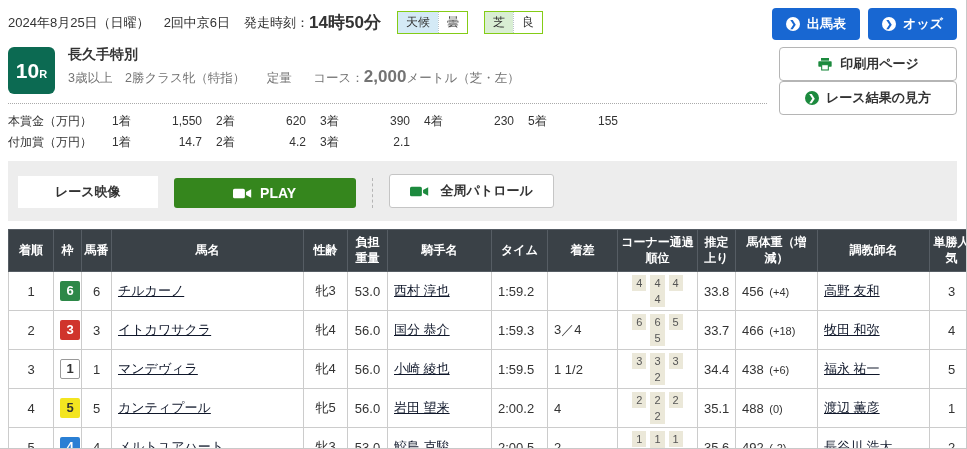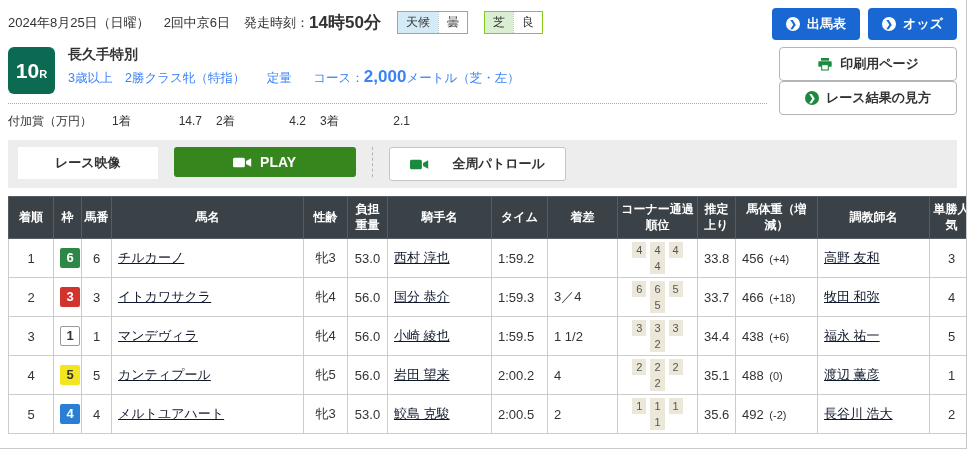--- a/index.html
+++ b/index.html
@@ -27,44 +27,44 @@
   .circ-green { background:#1c8a3e; color:#fff; }
 
   
   .race-section { position:relative; padding-right:190px; margin-top:7px; }
   .race-head { display:flex; gap:13px; }
   .race-num { width:47px; height:47px; border-radius:6px; background:#0c6a52; color:#fff; flex:none;
               display:flex; align-items:center; justify-content:center; font-weight:bold; }
   .race-num .rn { font-size:21px; }
   .race-num .rs { font-size:11px; margin-top:6px; }
   .race-title { font-size:14px; font-weight:bold; margin:0 0 5px 0; line-height:1.1; }
-  .race-sub { font-size:12.5px; color:#3b82f6; }
+  .race-sub { font-size:12.5px; color:#737373; }
   .race-sub .gap { display:inline-block; width:18px; }
   .course-big { font-size:17px; font-weight:bold; }
   .side-buttons { position:absolute; right:0; top:0; width:178px; display:flex; flex-direction:column; }
   .btn-white { display:flex; align-items:center; justify-content:center; gap:7px; background:#fff;
                border:1px solid #b5b5b5; border-radius:4px; padding:7px 8px; font-size:13px;
                font-weight:bold; color:#333; cursor:pointer; }
 
   
   .prize-block { margin-top:9px; border-top:1px dotted #aaa; padding-top:7px; font-size:12px; line-height:1.75; }
   .prize-row { white-space:nowrap; }
   .prize-label { display:inline-block; width:104px; }
   .pl { display:inline-block; width:38px; text-align:left; }
   .pv { display:inline-block; width:52px; text-align:right; margin-right:14px; }
 
   
-  .video-bar { margin-top:8px; background:#ededed; padding:7px 10px; display:flex; align-items:flex-start; gap:16px; }
+  .video-bar { margin-top:8px; background:#ededed; padding:13px 10px; display:flex; align-items:flex-end; gap:16px; }
   .video-label { background:#fff; padding:7px 37px; font-size:13px; font-weight:bold; }
   .btn-play { background:#35861d; color:#fff; border:none; border-radius:3px; width:182px; padding:7px 0;
               font-size:14px; font-weight:bold; display:inline-flex; align-items:center; justify-content:center;
               gap:8px; cursor:pointer; }
   .vdivider { height:30px; border-left:1px dashed #b5b5b5; }
   .btn-patrol { background:#fff; border:1px solid #c5c5c5; border-radius:3px; padding:7px 20px; font-size:13px;
-                font-weight:bold; color:#333; display:inline-flex; align-items:center; gap:24px; cursor:pointer; }
+                font-weight:bold; color:#333; display:inline-flex; align-items:center; gap:12px; cursor:pointer; }
   .cam { width:19px; height:13px; display:inline-block; }
 
   
   table.results { width:100%; border-collapse:collapse; table-layout:fixed; margin-top:8px; font-size:13px; }
   table.results thead th { background:#3a4147; color:#fff; font-size:12px; font-weight:bold;
                            border:1px solid #565d64; padding:5px 2px; line-height:1.3; }
   table.results tbody td { border:1px solid #ccc; padding:3px 6px; height:31px; color:#333; background:#fff; }
   td.c { text-align:center; }
   td.l { text-align:left; }
   .lnk { color:#0f172a; text-decoration:underline; cursor:pointer; }
@@ -136,20 +136,23 @@
         </svg>
         <span>印刷用ページ</span>
       </button>
       <button class="btn-white">
         <span class="circ circ-green">❯</span>
         <span>レース結果の見方</span>
       </button>
     </div>
 
     <div class="prize-block">
+      <div class="prize-row">
+        <span class="prize-label">本賞金（万円）</span><span id="prize-pairs-1"><span class="pl">1着</span><span class="pv">1,550</span><span class="pl">2着</span><span class="pv">620</span><span class="pl">3着</span><span class="pv">390</span><span class="pl">4着</span><span class="pv">230</span><span class="pl">5着</span><span class="pv">155</span></span>
+      </div>
       <div class="prize-row">
         <span class="prize-label">付加賞（万円）</span><span id="prize-pairs-2"><span class="pl">1着</span><span class="pv">14.7</span><span class="pl">2着</span><span class="pv">4.2</span><span class="pl">3着</span><span class="pv">2.1</span></span>
       </div>
     </div>
   </div>
 
   <div class="video-bar">
     <span class="video-label">レース映像</span>
     <button class="btn-play">
       <svg class="cam" viewBox="0 0 24 16">

